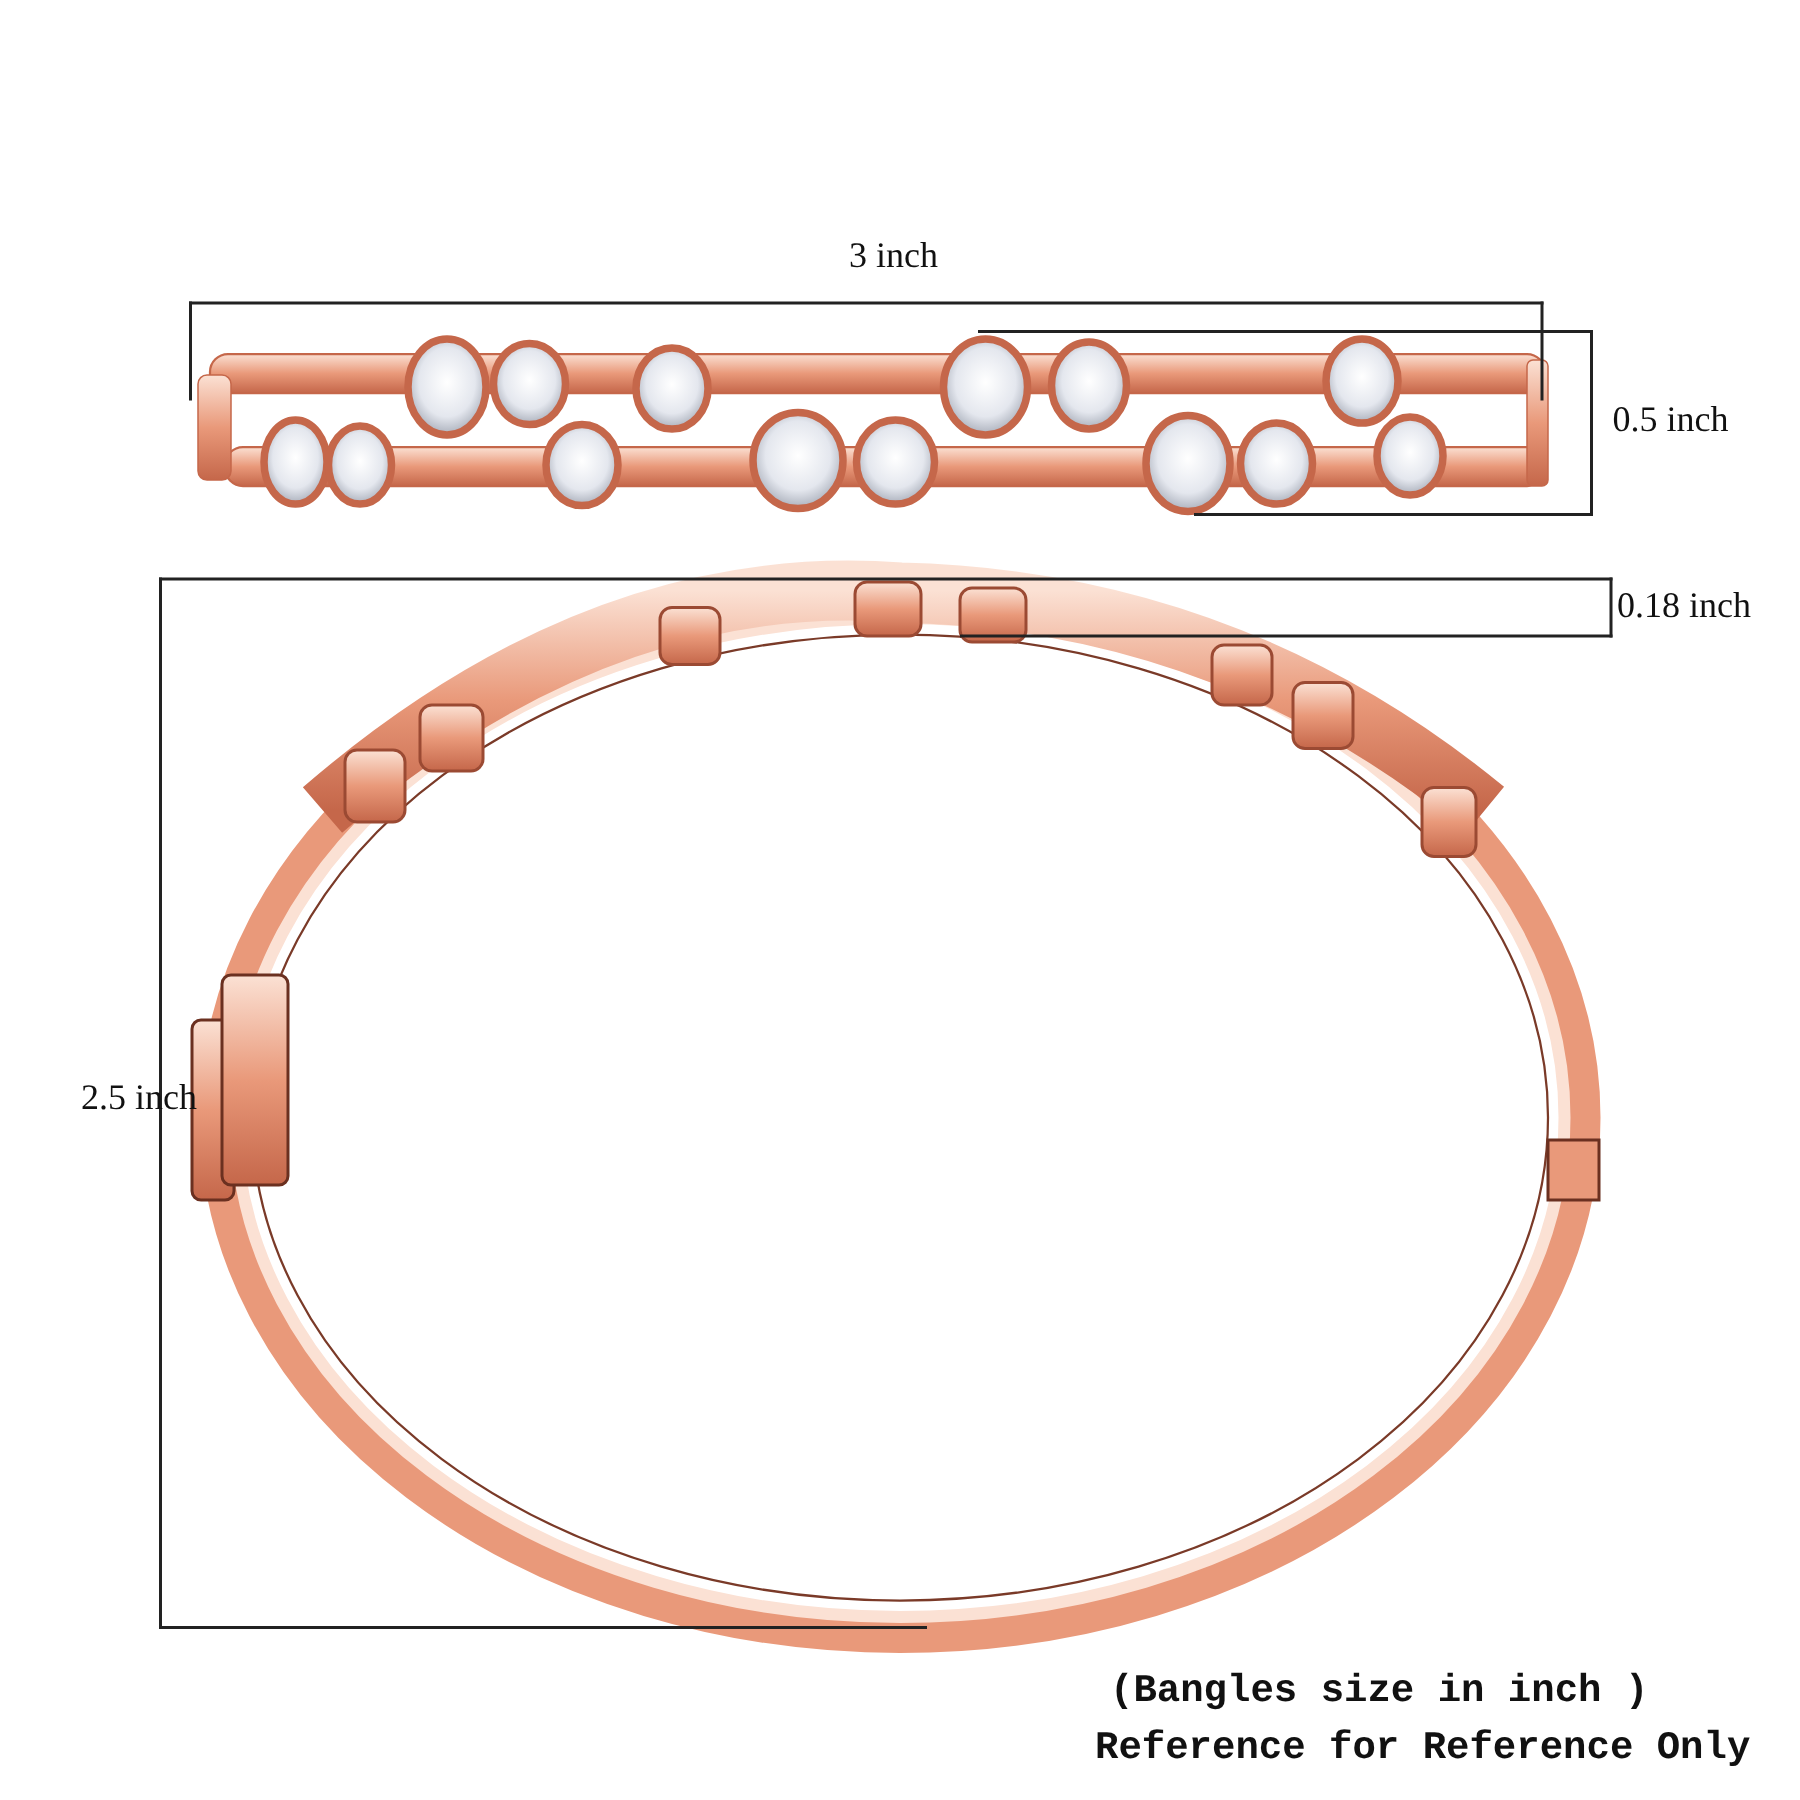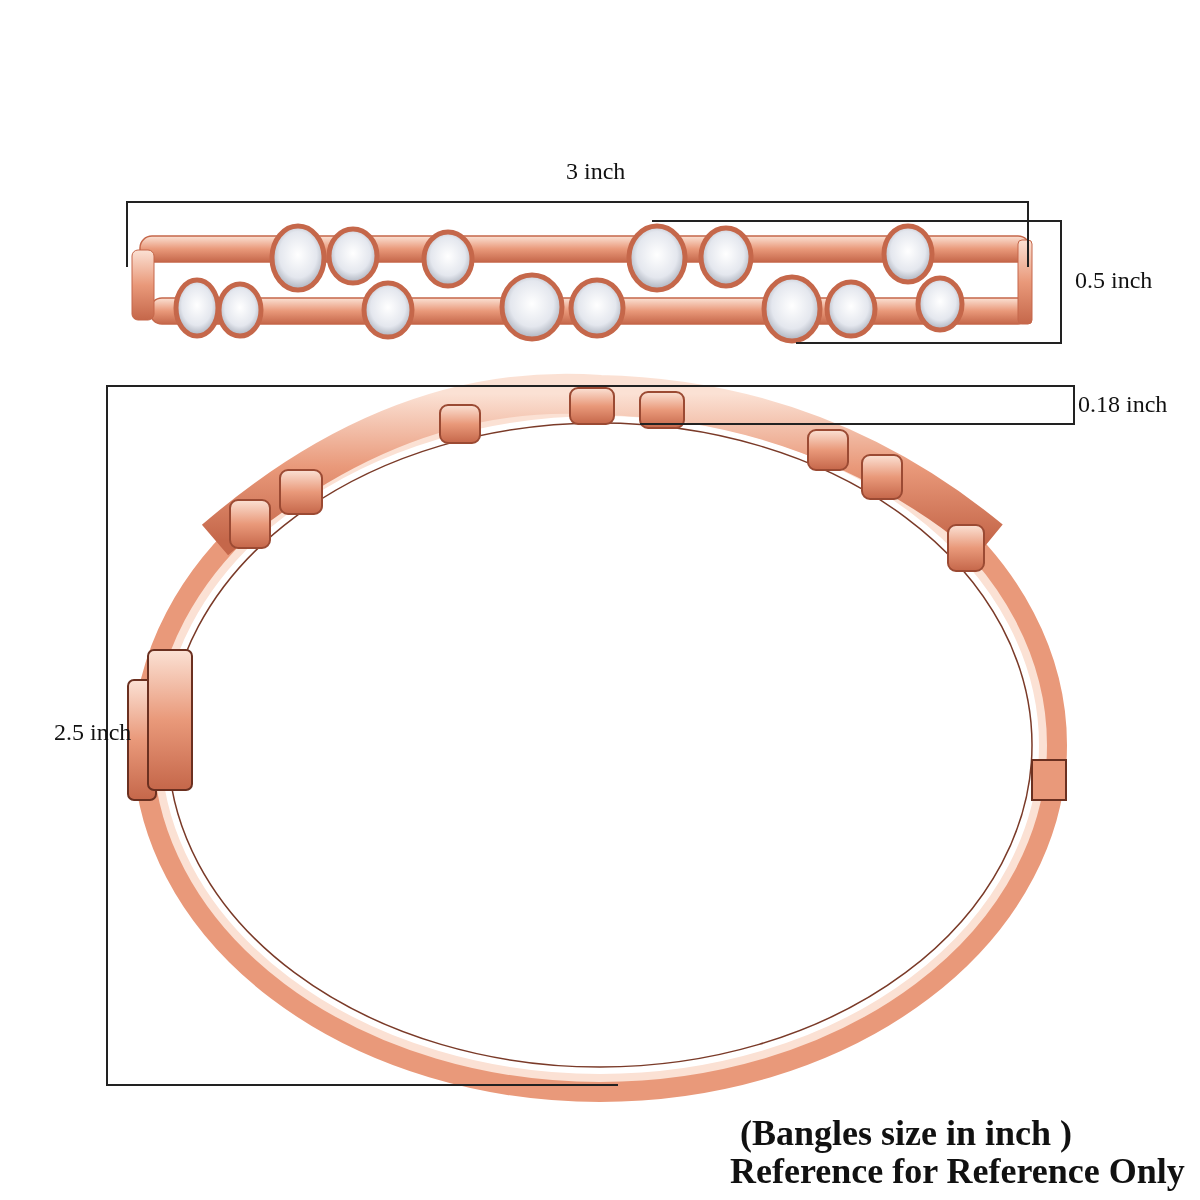--- a/index.html
+++ b/index.html
@@ -1,20 +1,20 @@
 <!DOCTYPE html>
 <html><head>
 <meta charset="utf-8">
 <style>
   html, body { margin: 0; padding: 0; background: #ffffff; }
   body { width: 1200px; height: 1200px; position: relative; overflow: hidden; font-family: "Liberation Serif", serif; color: #111; }
   .abs { position: absolute; }
   .label { font-size: 24px; white-space: nowrap; }
   .line { background: #222; position: absolute; }
-  .footer { position: absolute; font-weight: bold; font-size: 36px; text-align: left; white-space: nowrap; }
+  .footer { position: absolute; font-weight: bold; font-size: 26px; text-align: left; white-space: nowrap; font-family: Liberation Mono, monospace; }
   svg { position: absolute; left: 0; top: 0; }
 </style>
 </head>
 <body>
 
 <div class="abs" style="left:0;top:0;width:1200px;height:1200px;">
   <svg width="1200" height="1200" viewBox="0 0 1200 1200">
     <defs>
       <linearGradient id="gold" x1="0" y1="0" x2="0" y2="1">
         <stop offset="0" stop-color="#fbe1d4"></stop>

